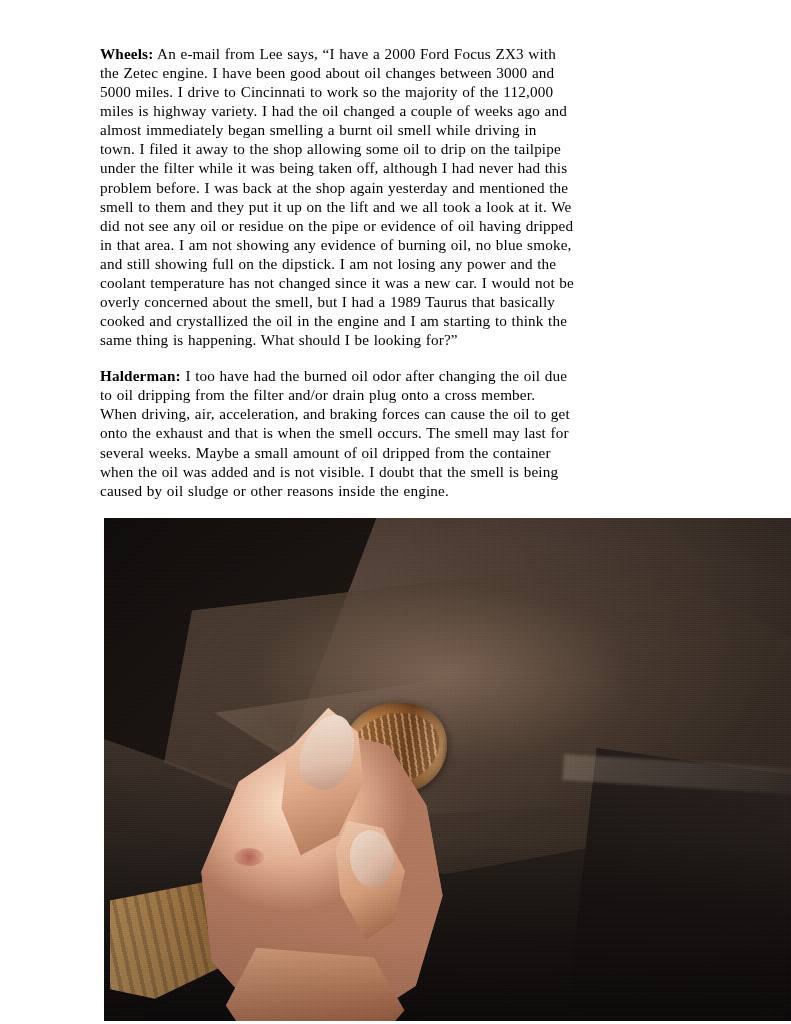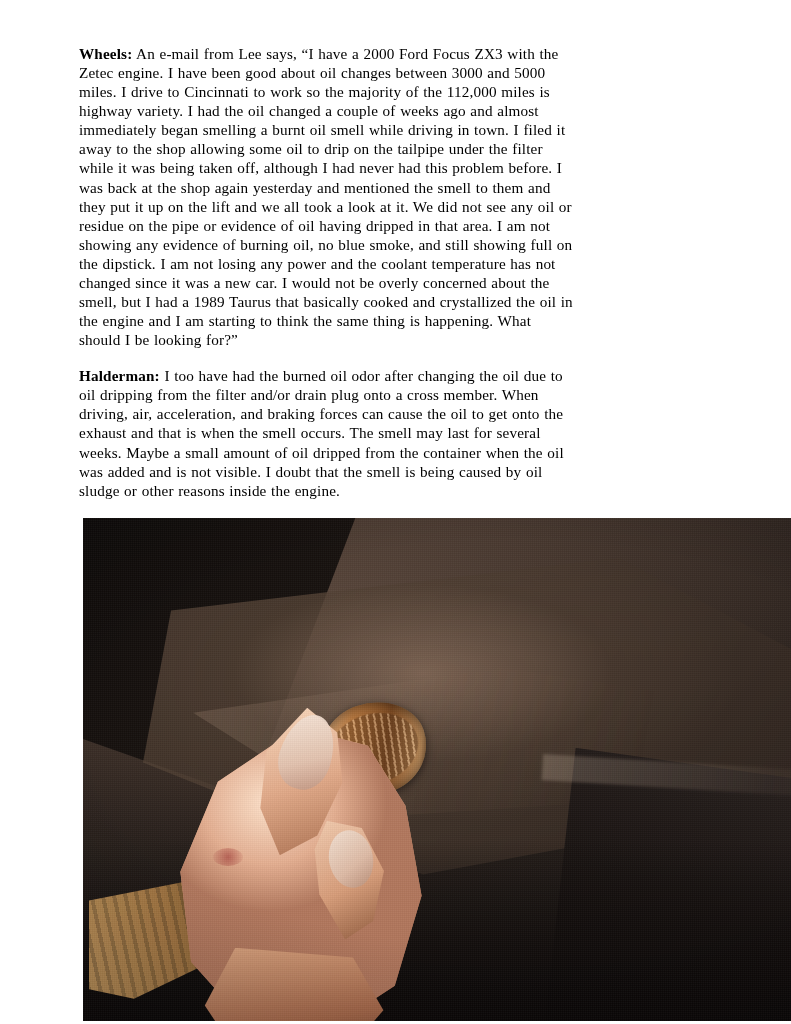--- a/index.html
+++ b/index.html
@@ -12,21 +12,21 @@
     height: 1024px;
     font-family: "Liberation Serif", serif;
     color: #000000;
     position: relative;
     overflow: hidden;
   }
   .page {
     width: 644px;
     height: 1024px;
     box-sizing: border-box;
-    padding: 44px 68px 0 79px;
+    padding: 44px 68px 0 100px;
     position: relative;
   }
   .para {
     font-size: 15.2px;
     line-height: 1.255;
     text-align: left;
     margin: 0 0 17px 0;
     letter-spacing: 0.01em;
     word-spacing: 0.04em;
   }

